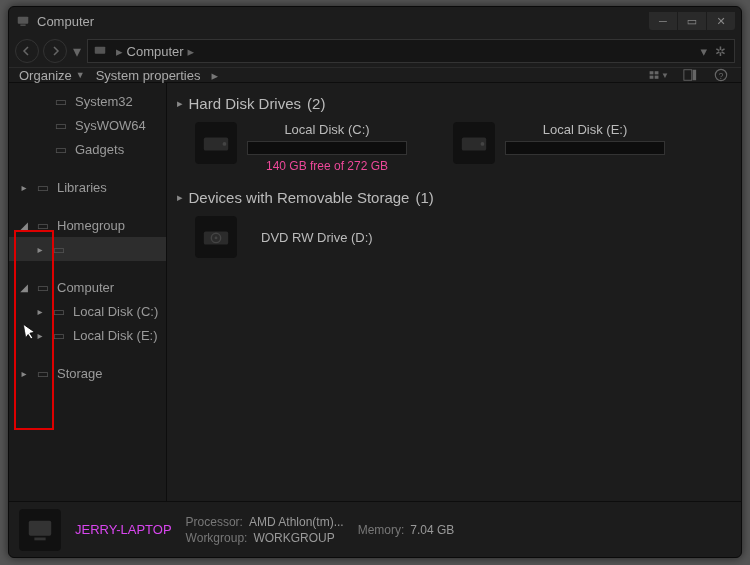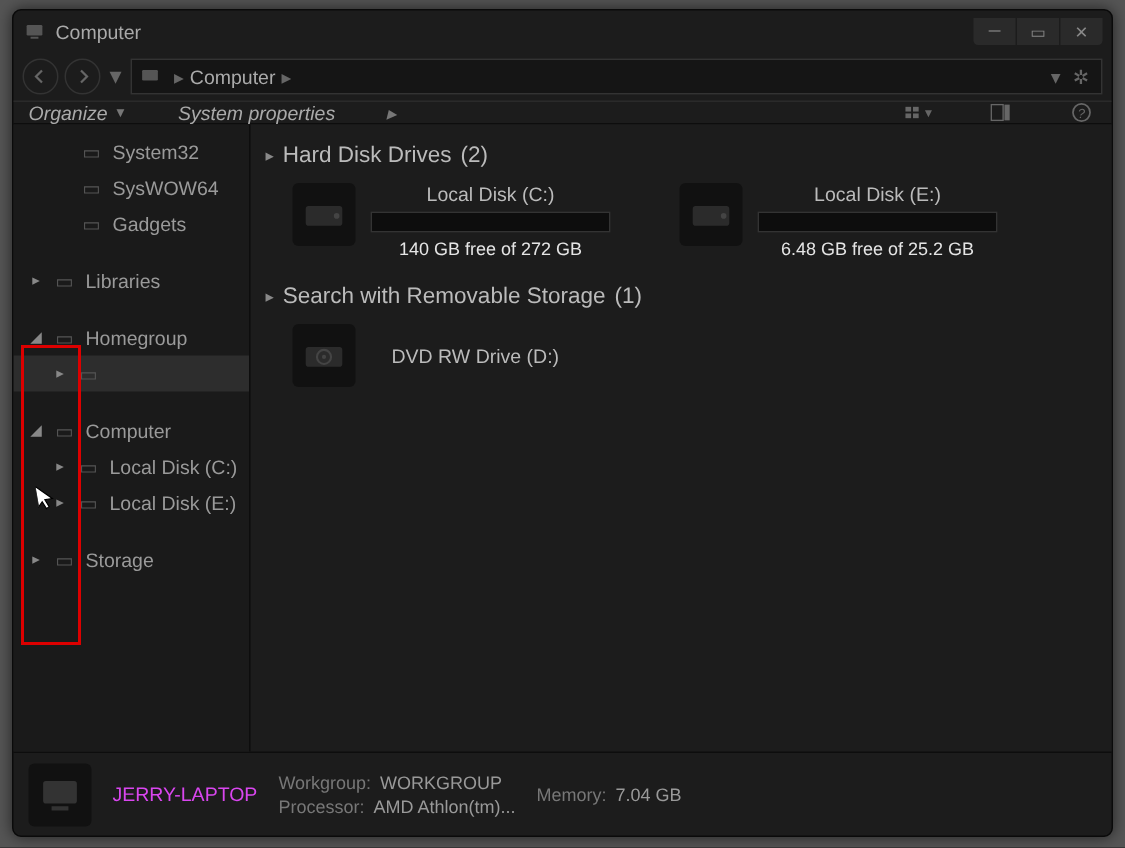--- a/index.html
+++ b/index.html
@@ -21,21 +21,21 @@
 .dd { width: 12px; height: 24px; display: flex; align-items: center; justify-content: center; color: #666; cursor: pointer; }
 .addrbar { flex: 1; height: 24px; border: 1px solid #333; background: #151515; display: flex; align-items: center; padding: 0 4px; color: #aaa; font-size: 13px; }
 .addrbar .crumb-sep { color: #666; padding: 0 4px; }
 .addrbar .crumb-icon { width: 16px; height: 16px; margin-right: 4px; display:flex;align-items:center;justify-content:center; }
 .addrbar .tail { flex: 1; }
 .addrbar .addrctl { color:#666; padding:0 4px; cursor:pointer; }
 .searchbox { width: 160px; height: 24px; border: 1px solid #333; background: #151515; display: flex; align-items: center; padding: 0 6px; color: #777; font-size: 13px; }
 .searchbox .sicon { margin-left:auto; color:#666; }
 
 
-.toolbar { height: 16px; border-top: 1px solid #2a2a2a; border-bottom: 1px solid #0d0d0d; display: flex; align-items: center; padding: 0 10px; gap: 34px; color: #aaa; font-size: 13px; font-style: italic; }
+.toolbar { height: 16px; border-top: 1px solid #2a2a2a; border-bottom: 1px solid #0d0d0d; display: flex; align-items: center; padding: 0 10px; gap: 11px; color: #aaa; font-size: 13px; }
 .toolbar .tbtn { display:flex; align-items:center; gap:4px; cursor:pointer; }
 .toolbar .spacer { flex:1; }
 .toolbar .tico { width:20px; height:20px; display:flex;align-items:center;justify-content:center;color:#666;cursor:pointer; }
 
 
 .body { flex: 1; display: flex; min-height: 0; }
 .sidebar { width: 158px; background: #1a1a1a; border-right: 1px solid #0d0d0d; padding: 6px 0; font-size: 13px; color: #9a9a9a; position: relative; overflow:hidden; }
 .sb-item { display:flex; align-items:center; height:24px; padding-left: 28px; gap:6px; cursor:pointer; white-space:nowrap; }
 .sb-item.lvl0 { padding-left: 10px; }
 .sb-item.lvl1 { padding-left: 26px; }
@@ -50,21 +50,21 @@
 .content { flex:1; background:#1c1c1c; padding: 8px 10px; color:#aaa; font-size:13px; overflow:auto; }
 .group-hdr { display:flex; align-items:center; gap:6px; margin:4px 0 10px; color:#bbb; font-size:15px; cursor:pointer; }
 .group-hdr .garrow { color:#888; font-size:11px; }
 .drives { display:flex; gap:46px; margin-left:18px; margin-bottom:16px; }
 .drive { display:flex; gap:10px; }
 .drive-icon { width:42px; height:42px; background:#111; border-radius:4px; display:flex;align-items:center;justify-content:center; color:#444; }
 .drive-icon svg { width:30px; height:30px; }
 .drive-info { display:flex; flex-direction:column; gap:4px; }
 .drive-name { color:#bbb; }
 .drive-bar { width:160px; height:14px; background:#0d0d0d; border:1px solid #333; }
-.drive-free { color:#e5e5e5; font-size:12px; }
+.drive-free { color:#ec4899; font-size:12px; }
 .device { display:flex; gap:24px; margin-left:18px; align-items:center; }
 
 
 .details { height:56px; border-top:1px solid #0d0d0d; display:flex; align-items:center; padding:0 10px; gap:14px; color:#999; font-size:12px; }
 .details .big-icon { width:42px; height:42px; background:#111; border-radius:4px; display:flex;align-items:center;justify-content:center;color:#444; }
 .details .name { color:#d946ef; font-size:13px; }
 .details .kv { display:flex; gap:6px; }
 .details .kvlabel { color:#777; }
 .details .col { display:flex; flex-direction:column; gap:2px; }
 
@@ -234,28 +234,27 @@
         <div class="drive">
           <div class="drive-icon">
             <svg viewBox="0 0 32 32">
                 <rect x="3" y="10" width="26" height="14" rx="2" fill="#2b2b2b"></rect>
                 <circle cx="25" cy="17" r="2" fill="#444"></circle>
               </svg>
           </div>
           <div class="drive-info">
             <div class="drive-name">Local Disk (E:)</div>
             <div class="drive-bar"></div>
-            <div class="drive-free">6.48 GB free of 25.2 GB</div>
           </div>
         </div>
       </div>
 
       <div class="group-hdr">
         <span class="garrow">▸</span>
-        <span>Search with Removable Storage</span>
+        <span>Devices with Removable Storage</span>
         <span>(1)</span>
       </div>
       <div class="device">
         <div class="drive-icon">
           <svg viewBox="0 0 32 32">
               <rect x="3" y="10" width="26" height="14" rx="2" fill="#2b2b2b"></rect>
               <circle cx="16" cy="17" r="5" fill="none" stroke="#444" stroke-width="1.5"></circle>
               <circle cx="16" cy="17" r="1.5" fill="#444"></circle>
             </svg>
         </div>
@@ -267,26 +266,26 @@
   <div class="details">
     <div class="big-icon">
       <svg viewBox="0 0 32 32" width="30" height="30">
           <rect x="4" y="6" width="24" height="16" rx="2" fill="#333"></rect>
           <rect x="10" y="24" width="12" height="3" fill="#333"></rect>
         </svg>
     </div>
     <div class="name">JERRY-LAPTOP</div>
     <div class="col">
       <div class="kv">
+          <span class="kvlabel">Processor:</span>
+          <span>AMD Athlon(tm)...</span>
+        </div>
+      <div class="kv">
           <span class="kvlabel">Workgroup:</span>
           <span>WORKGROUP</span>
-        </div>
-      <div class="kv">
-          <span class="kvlabel">Processor:</span>
-          <span>AMD Athlon(tm)...</span>
         </div>
     </div>
     <div class="col">
       <div class="kv">
           <span class="kvlabel">Memory:</span>
           <span>7.04 GB</span>
         </div>
     </div>
   </div>
 

